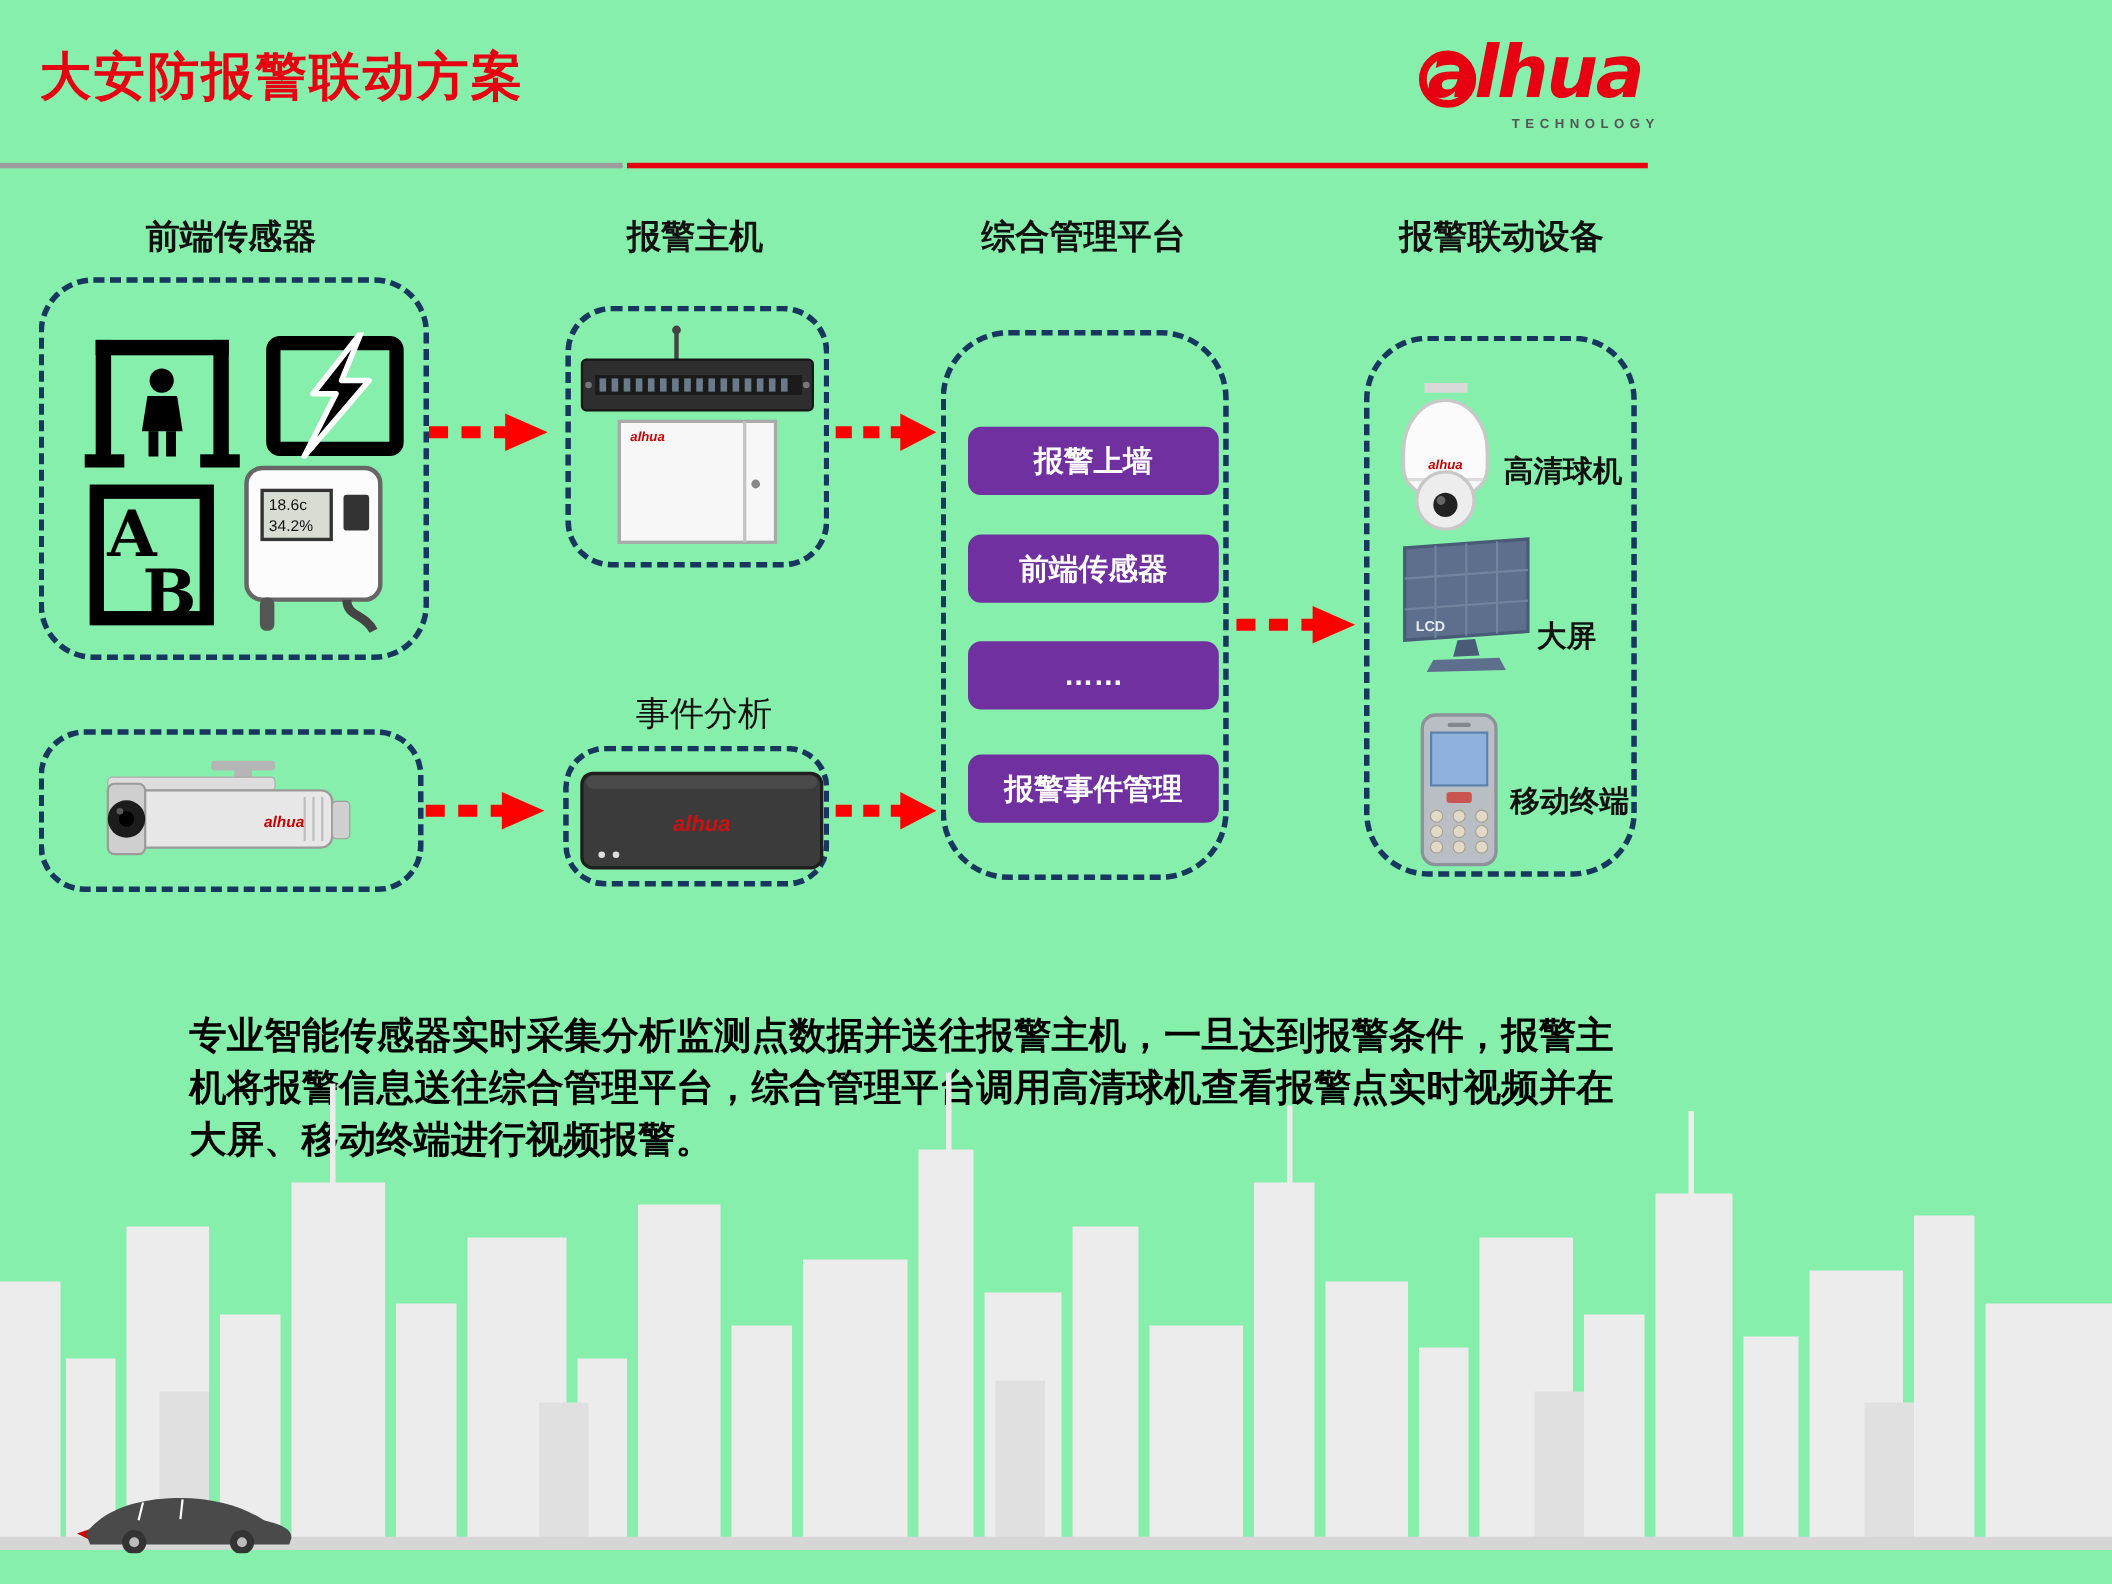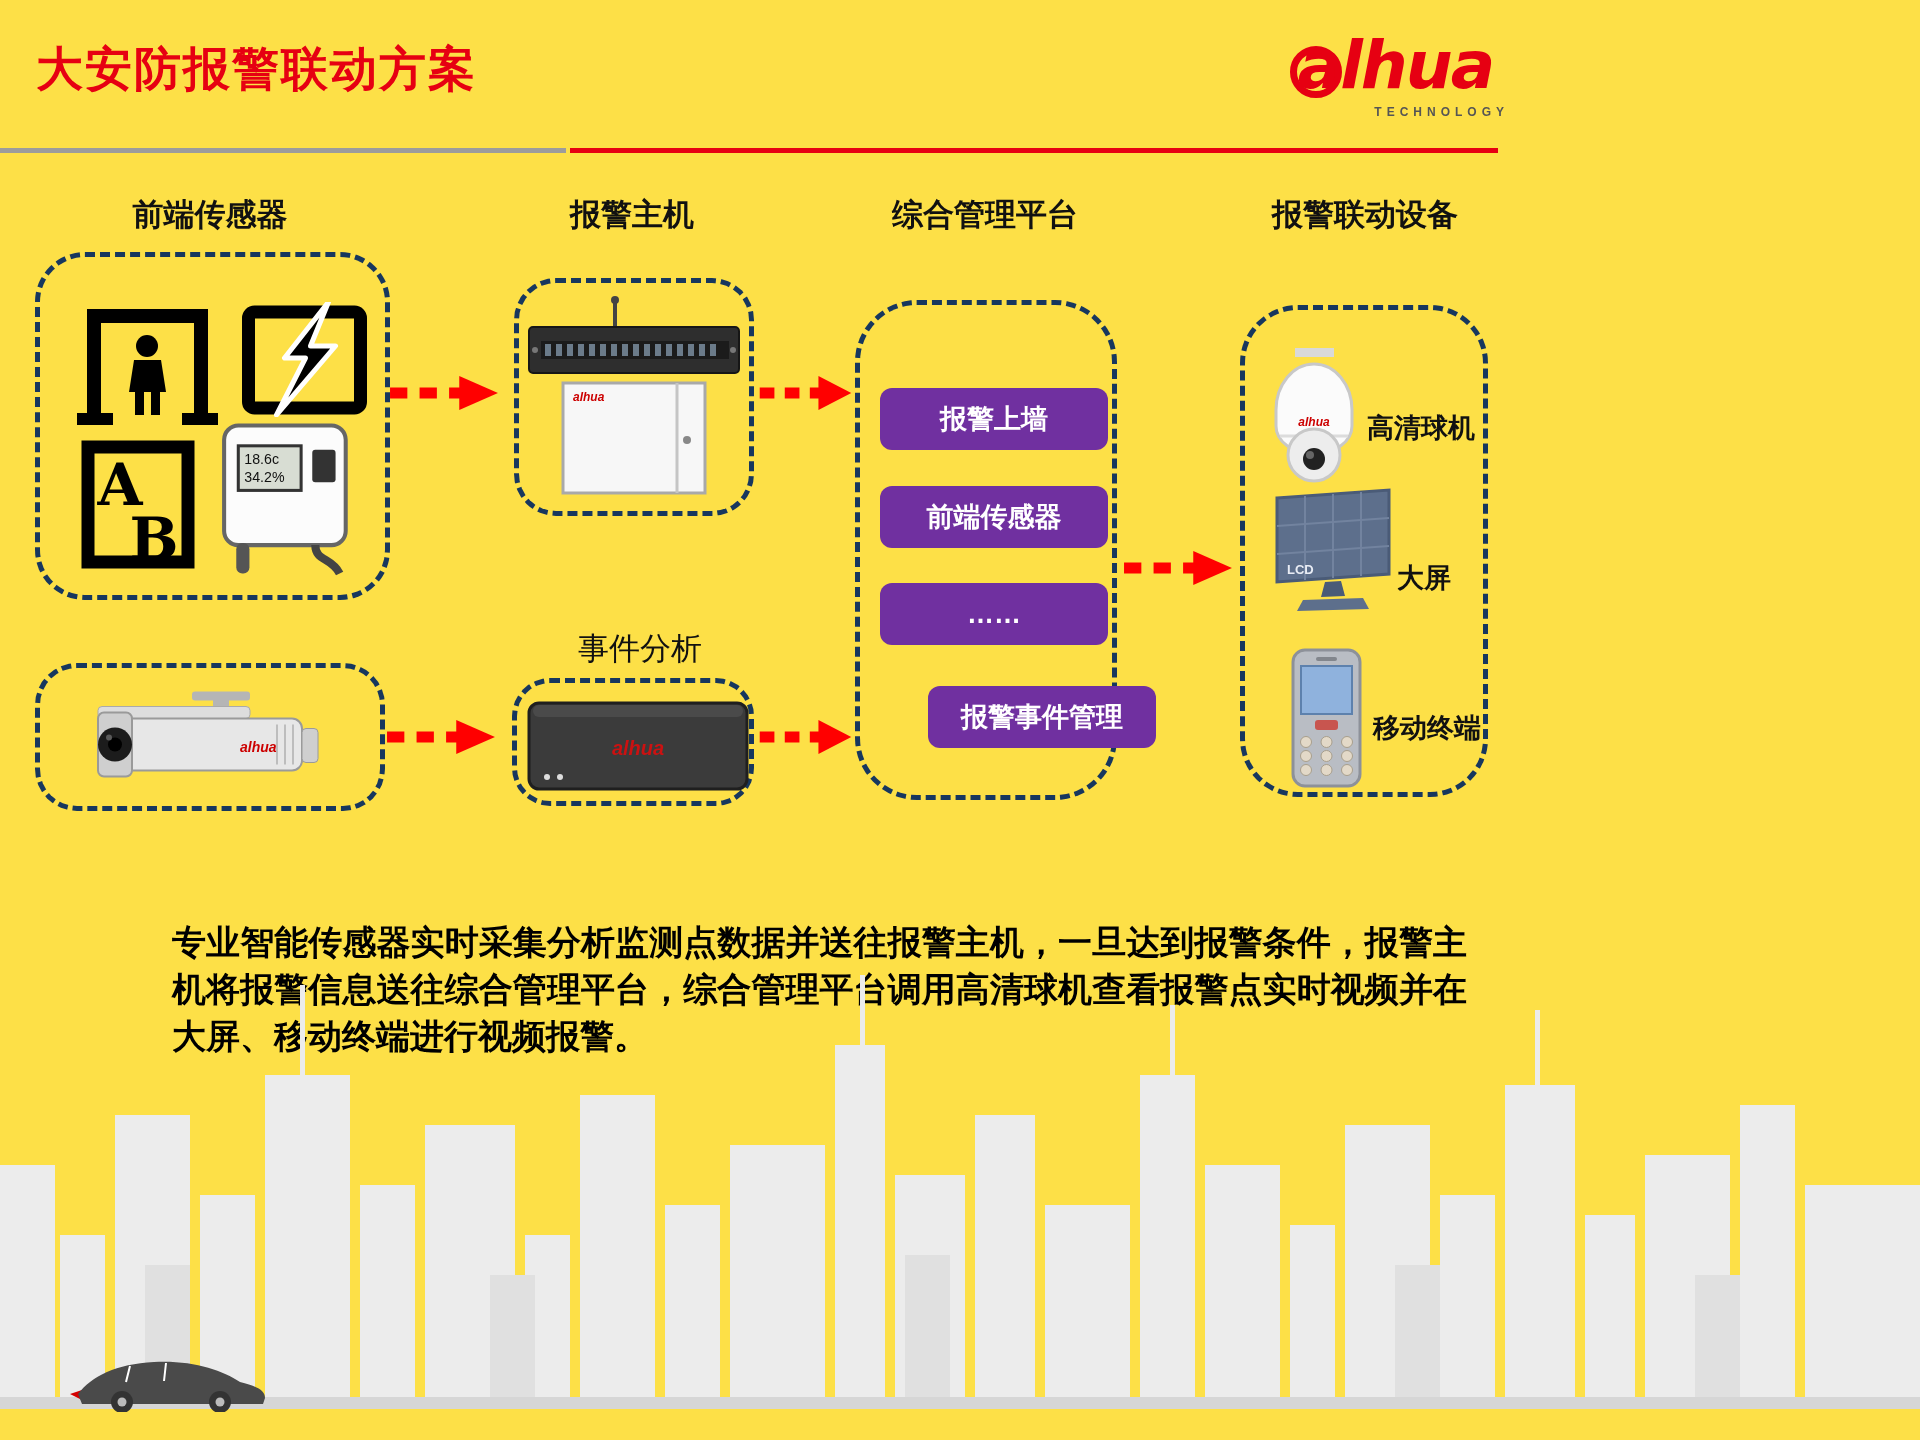--- a/index.html
+++ b/index.html
@@ -1,19 +1,19 @@
 <!DOCTYPE html>
 <html><head>
 <meta charset="utf-8">
 <style>
   * { box-sizing: border-box; margin: 0; padding: 0; }
   body { margin: 0; background: #888; }
   .slide {
     position: relative; width: 1920px; height: 1440px;
-    background: #fde047; overflow: hidden;
+    background: #86efac; overflow: hidden;
     font-family: "Liberation Sans", sans-serif;
   }
   .abs { position: absolute; }
 
   .title {
     left: 36px; top: 38px; font-size: 47px; font-weight: bold;
     color: #E60012; letter-spacing: 2px;
   }
 
   
@@ -56,21 +56,21 @@
     left: 530px; top: 628px; width: 220px; text-align: center;
     font-size: 31px; font-weight: normal; color: #111;
   }
 
   .pbtn {
     position: absolute; left: 20px; width: 228px; height: 62px;
     background: #7030A0; border-radius: 12px;
     color: #ffffff; font-size: 27px; font-weight: bold;
     display: flex; align-items: center; justify-content: center;
   }
-  .pbtn1 { top: 83px; } .pbtn2 { top: 181px; } .pbtn3 { top: 278px; } .pbtn4 { top: 381px; margin-left: 48px; }
+  .pbtn1 { top: 83px; } .pbtn2 { top: 181px; } .pbtn3 { top: 278px; } .pbtn4 { top: 381px; }
 
   .dev-label {
     position: absolute; font-size: 27px; font-weight: bold; color: #111; white-space: nowrap;
   }
   .dev-label-dome   { left: 122px; top: 100px; }
   .dev-label-screen { left: 152px; top: 250px; }
   .dev-label-mobile { left: 128px; top: 400px; }
 
   .arrow-wrap { position: absolute; height: 40px; }
   .arrow-wrap svg { width: 100%; height: 100%; display: block; }

